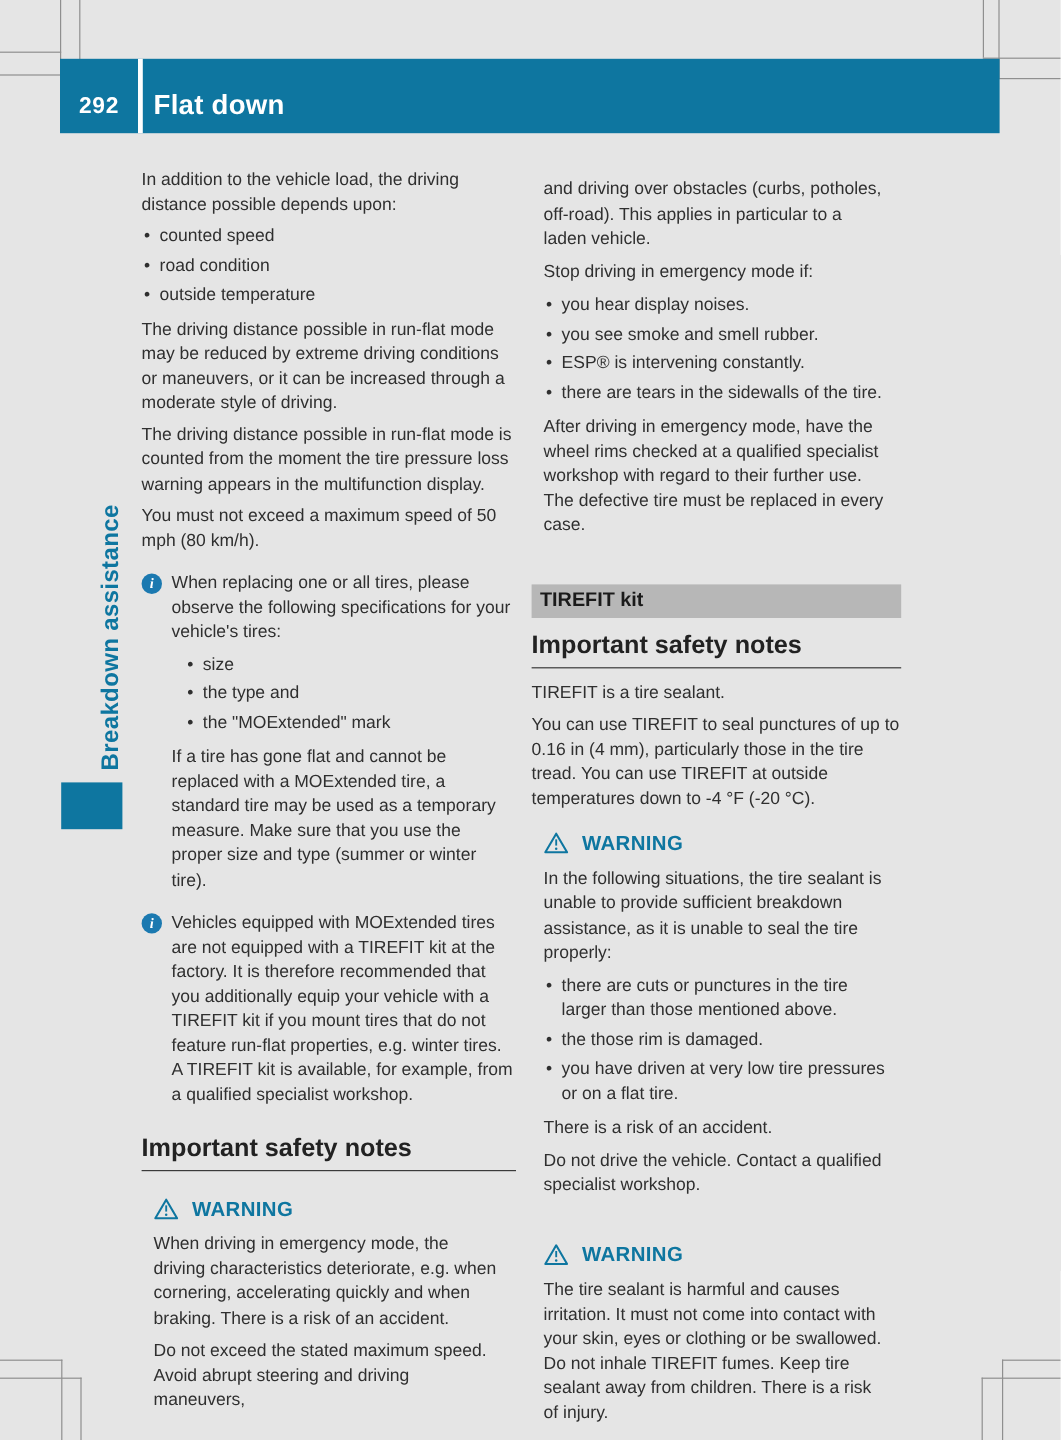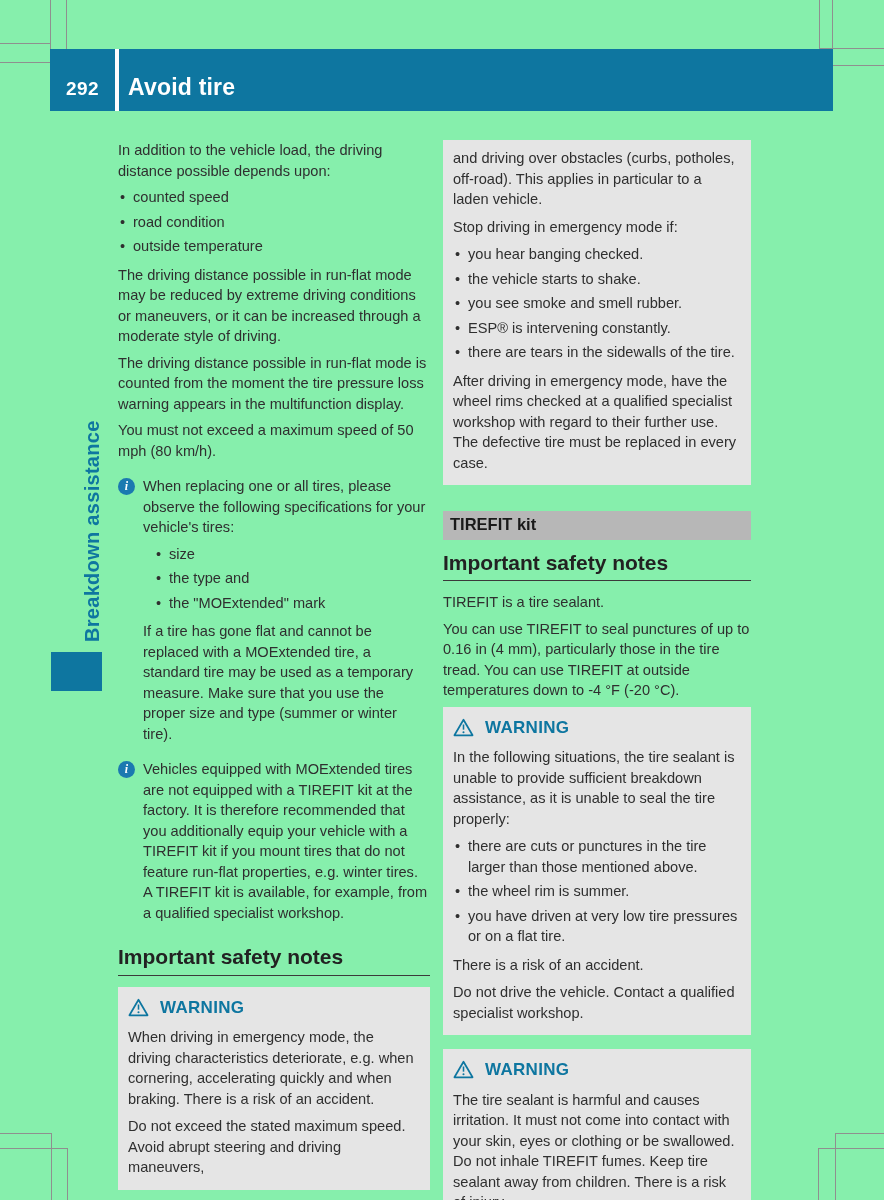--- a/index.html
+++ b/index.html
@@ -5,21 +5,21 @@
   :root{
     --accent:#0e76a0;
     --info-blue:#1b79b0;
     --warn-bg:#e5e5e5;
     --section-bar:#b7b7b7;
     --text:#2f2f2f;
     --trim:#8f8f8f;
   }
   html,body{margin:0;padding:0;background:#ffffff;}
   body{width:884px;height:1200px;font-family:"Liberation Sans",sans-serif;color:var(--text);}
-  .page{position:relative;width:884px;height:1200px;background:#86efac;overflow:hidden;}
+  .page{position:relative;width:884px;height:1200px;background:#e5e5e5;overflow:hidden;}
 
   
   .tl{position:absolute;background:var(--trim);}
 
   
   .header-bar{position:absolute;left:50px;top:49px;width:783px;height:62px;display:flex;background:var(--accent);}
   .page-num{width:65px;display:flex;align-items:flex-end;justify-content:center;padding-bottom:11px;color:#fff;font-weight:bold;font-size:19px;letter-spacing:.5px;}
   .header-divider{width:4px;background:#fefefe;}
   .header-title{display:flex;align-items:flex-end;padding:0 0 10px 9px;color:#fff;font-weight:bold;font-size:23px;letter-spacing:.2px;}
 
@@ -74,21 +74,21 @@
   <div class="tl" style="left:0;top:1148px;width:68px;height:1px;"></div>
   <div class="tl" style="left:67px;top:1148px;width:1px;height:52px;"></div>
   <div class="tl" style="left:835px;top:1133px;width:49px;height:1px;"></div>
   <div class="tl" style="left:835px;top:1133px;width:1px;height:67px;"></div>
   <div class="tl" style="left:818px;top:1148px;width:66px;height:1px;"></div>
   <div class="tl" style="left:818px;top:1148px;width:1px;height:52px;"></div>
 
   <div class="header-bar">
     <div class="page-num">292</div>
     <div class="header-divider"></div>
-    <div class="header-title">Avoid tire</div>
+    <div class="header-title">Flat down</div>
   </div>
 
   <div class="sidebar-label">Breakdown assistance</div>
   <div class="sidebar-block"></div>
 
   <div class="col col-left" id="col-left">
       <div class="p">In addition to the vehicle load, the driving distance possible depends upon:</div>
       <div class="ul">
         <div class="li">counted speed</div>
         <div class="li">road condition</div>
@@ -123,22 +123,21 @@
         </div>
         <div class="p">When driving in emergency mode, the driving characteristics deteriorate, e.g. when cornering, accelerating quickly and when braking. There is a risk of an accident.</div>
         <div class="p">Do not exceed the stated maximum speed. Avoid abrupt steering and driving maneuvers,</div>
       </div>
     </div>
   <div class="col col-right" id="col-right">
       <div class="warn-box">
         <div class="p">and driving over obstacles (curbs, potholes, off-road). This applies in particular to a laden vehicle.</div>
         <div class="p">Stop driving in emergency mode if:</div>
         <div class="ul">
-          <div class="li">you hear banging checked.</div>
-          <div class="li">the vehicle starts to shake.</div>
+          <div class="li">you hear display noises.</div>
           <div class="li">you see smoke and smell rubber.</div>
           <div class="li">ESP® is intervening constantly.</div>
           <div class="li">there are tears in the sidewalls of the tire.</div>
         </div>
         <div class="p">After driving in emergency mode, have the wheel rims checked at a qualified specialist workshop with regard to their further use. The defective tire must be replaced in every case.</div>
       </div>
       <div class="section-bar">TIREFIT kit</div>
       <div class="h2">Important safety notes</div>
       <div class="p">TIREFIT is a tire sealant.</div>
       <div class="p">You can use TIREFIT to seal punctures of up to 0.16 in (4 mm), particularly those in the tire tread. You can use TIREFIT at outside temperatures down to -4 °F (-20 °C).</div>
@@ -147,21 +146,21 @@
           <svg width="21" height="19" viewBox="0 0 24 22">
             <path d="M12 2 L22.5 20 L1.5 20 Z" fill="none" stroke="currentColor" stroke-width="2" stroke-linejoin="round"></path>
             <rect x="11.1" y="7.5" width="1.8" height="6" fill="currentColor"></rect>
             <circle cx="12" cy="16.6" r="1.2" fill="currentColor"></circle>
           </svg>
           <span class="warn-label">WARNING</span>
         </div>
         <div class="p">In the following situations, the tire sealant is unable to provide sufficient breakdown assistance, as it is unable to seal the tire properly:</div>
         <div class="ul">
           <div class="li">there are cuts or punctures in the tire larger than those mentioned above.</div>
-          <div class="li">the wheel rim is summer.</div>
+          <div class="li">the those rim is damaged.</div>
           <div class="li">you have driven at very low tire pressures or on a flat tire.</div>
         </div>
         <div class="p">There is a risk of an accident.</div>
         <div class="p">Do not drive the vehicle. Contact a qualified specialist workshop.</div>
       </div>
       <div class="warn-box">
         <div class="warn-head">
           <svg width="21" height="19" viewBox="0 0 24 22">
             <path d="M12 2 L22.5 20 L1.5 20 Z" fill="none" stroke="currentColor" stroke-width="2" stroke-linejoin="round"></path>
             <rect x="11.1" y="7.5" width="1.8" height="6" fill="currentColor"></rect>

